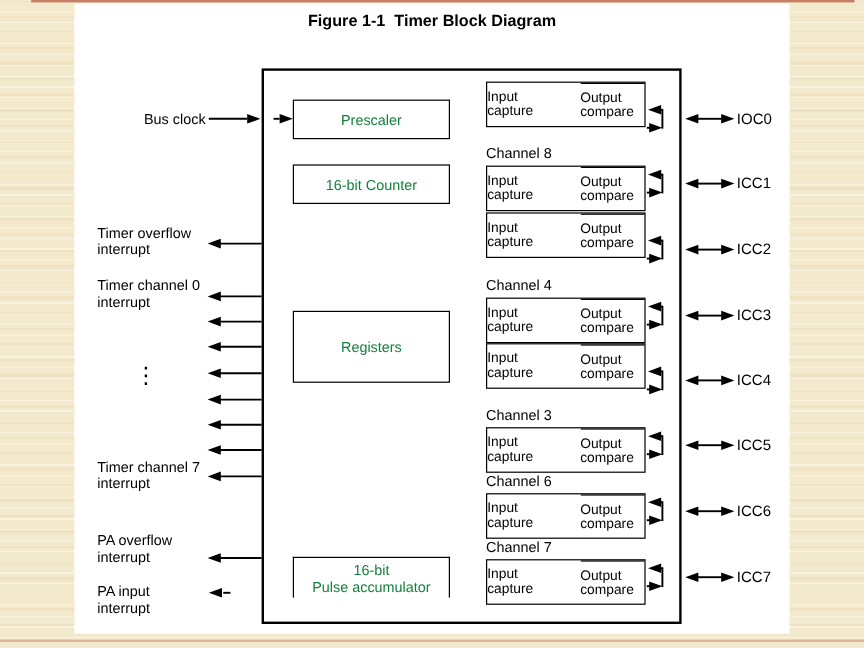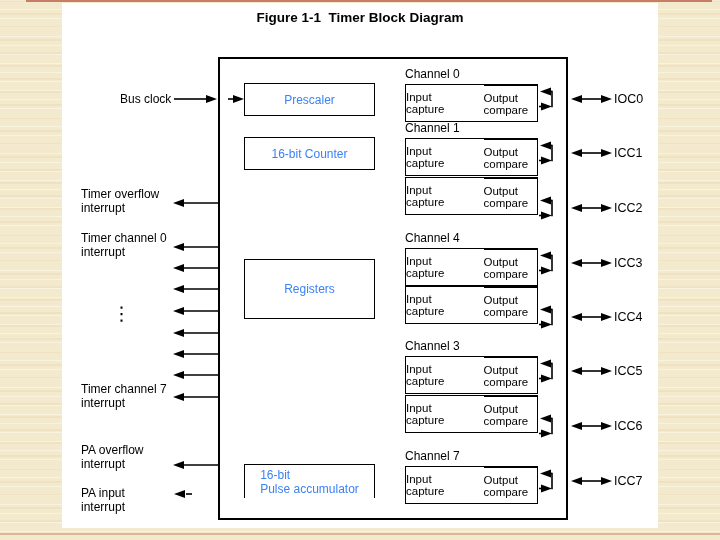--- a/index.html
+++ b/index.html
@@ -8,22 +8,22 @@
          background-image:repeating-linear-gradient(180deg, rgba(214,186,140,0.14) 0 2px, rgba(0,0,0,0) 2px 13px),
                           repeating-linear-gradient(180deg, rgba(255,252,240,0.5) 0 1px, rgba(0,0,0,0) 1px 9px);text-decoration:underline;}
   .streak-top{position:absolute;left:26px;right:8px;top:0;height:2px;background:#bf6a55;opacity:.85;}
   .streak-bottom{position:absolute;left:0;right:0;top:533px;height:2px;background:#bf6a55;opacity:.38;}
   .canvas{position:absolute;left:62px;top:3px;width:596px;height:525px;background:#ffffff;}
   .title{position:absolute;left:62px;top:10px;width:596px;text-align:center;
          font-size:13.5px;font-weight:bold;color:#000;white-space:pre;}
   .outer-rect{position:absolute;left:218px;top:57px;width:350px;height:463px;
               border:2px solid #000;box-sizing:border-box;background:#fff;}
   .blk{position:absolute;left:244px;width:131px;border:1.5px solid #000;box-sizing:border-box;
-       display:flex;align-items:center;justify-content:center;text-align:left;
-       font-size:12px;color:#3b82f6;background:#fff;line-height:14px;white-space:pre-line;}
+       display:flex;align-items:center;justify-content:center;text-align:center;
+       font-size:12px;color:#15803d;background:#fff;line-height:14px;white-space:pre-line;}
   .blk.prescaler{top:83px;height:33px;}
   .blk.counter{top:137px;height:33px;}
   .blk.registers{top:259px;height:60px;}
   .blk.pulse-acc{top:464px;height:34px;border-bottom:none;}
   .llabel{position:absolute;left:81px;font-size:12px;line-height:14px;color:#000;white-space:pre-line;}
   .busclock{position:absolute;left:120px;top:92px;font-size:12px;color:#000;}
   .vdots{position:absolute;left:112px;top:301px;font-size:19px;color:#000;line-height:26px;}
   .channel{position:absolute;left:405px;width:133px;}
   .ch-label{font-size:12px;color:#000;height:13px;line-height:13px;margin-bottom:3px;}
   .ch-box{border:1.5px solid #000;box-sizing:border-box;height:38px;display:flex;flex-direction:row;background:#fff;gap:24px;}
@@ -59,28 +59,27 @@
 interrupt</div>
   <div class="vdots">⋮</div>
   <div class="llabel" style="top:382px">Timer channel 7
 interrupt</div>
   <div class="llabel" style="top:443px">PA overflow
 interrupt</div>
   <div class="llabel" style="top:486px">PA input
 interrupt</div>
 
   <div class="channel" style="top:68px">
-    <div class="ch-label">Channel 0</div>
     <div class="ch-box">
       <div class="ch-row">Input capture</div>
       <div class="ch-row out">Output compare</div>
     </div>
   </div>
   <div class="channel" style="top:122px">
-    <div class="ch-label">Channel 1</div>
+    <div class="ch-label">Channel 8</div>
     <div class="ch-box">
       <div class="ch-row">Input capture</div>
       <div class="ch-row out">Output compare</div>
     </div>
   </div>
   <div class="channel" style="top:177px">
     <div class="ch-box">
       <div class="ch-row">Input capture</div>
       <div class="ch-row out">Output compare</div>
     </div>
@@ -99,20 +98,21 @@
     </div>
   </div>
   <div class="channel" style="top:340px">
     <div class="ch-label">Channel 3</div>
     <div class="ch-box">
       <div class="ch-row">Input capture</div>
       <div class="ch-row out">Output compare</div>
     </div>
   </div>
   <div class="channel" style="top:395px">
+    <div class="ch-label">Channel 6</div>
     <div class="ch-box">
       <div class="ch-row">Input capture</div>
       <div class="ch-row out">Output compare</div>
     </div>
   </div>
   <div class="channel" style="top:450px">
     <div class="ch-label">Channel 7</div>
     <div class="ch-box">
       <div class="ch-row">Input capture</div>
       <div class="ch-row out">Output compare</div>

